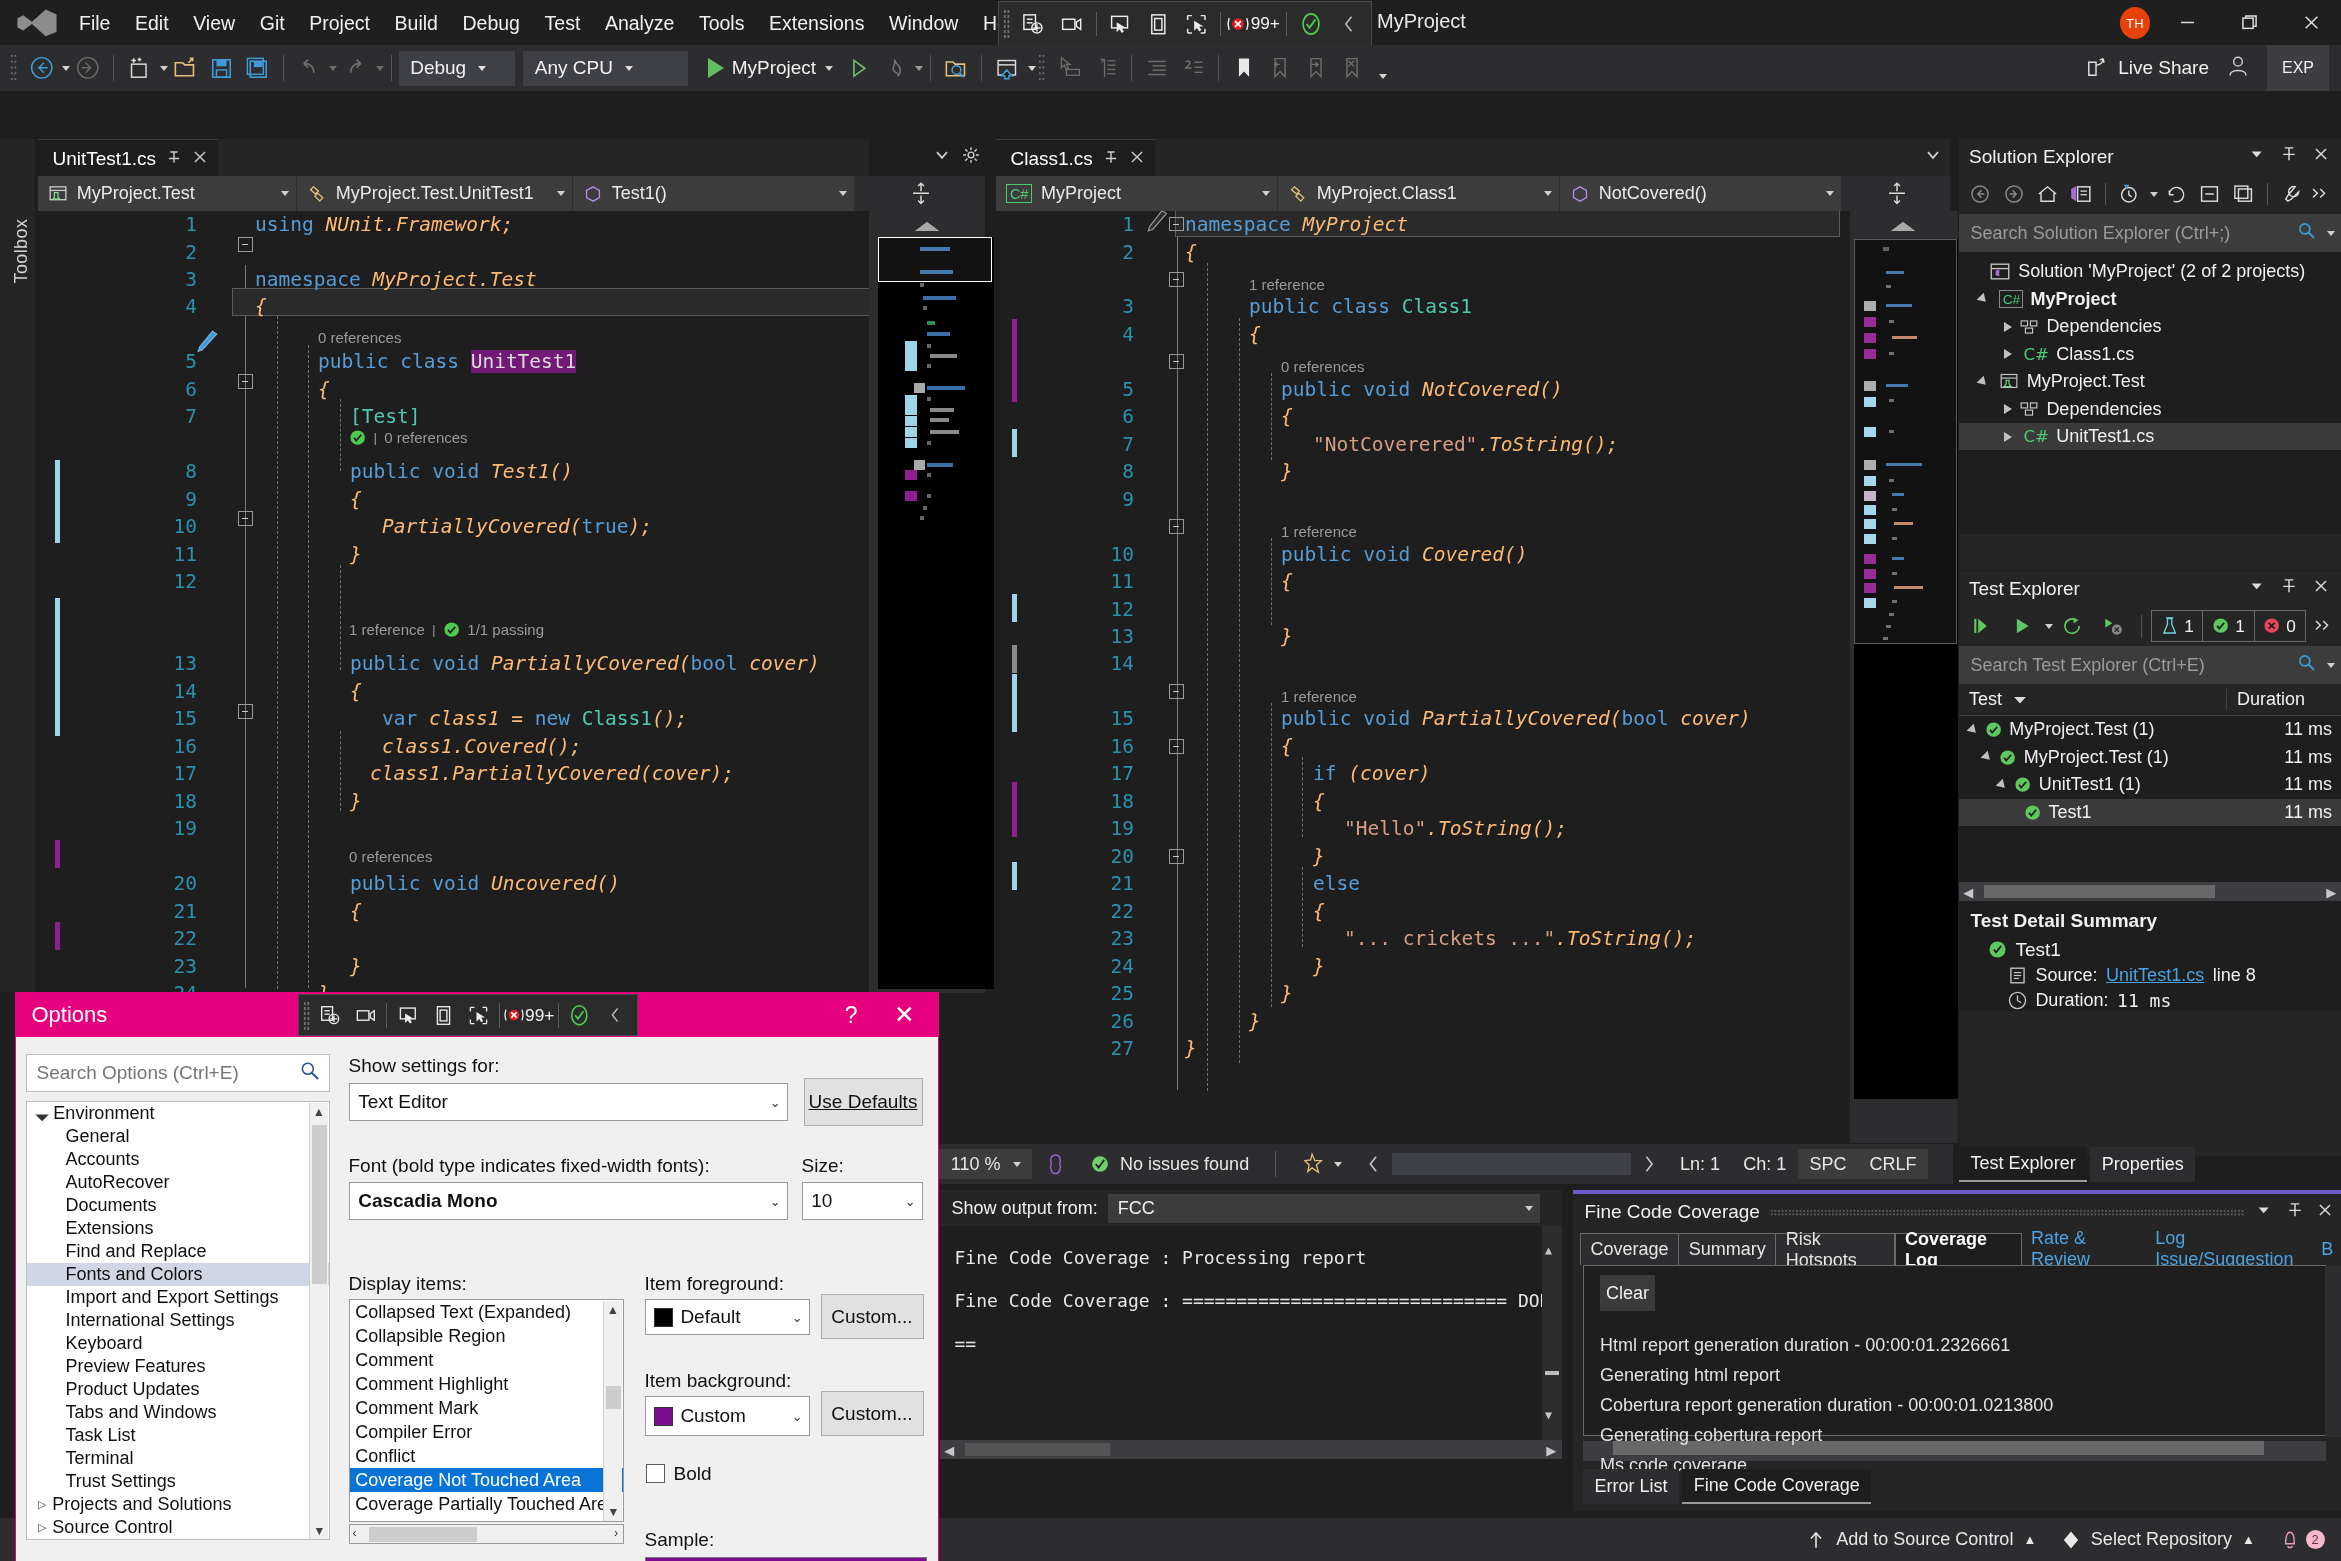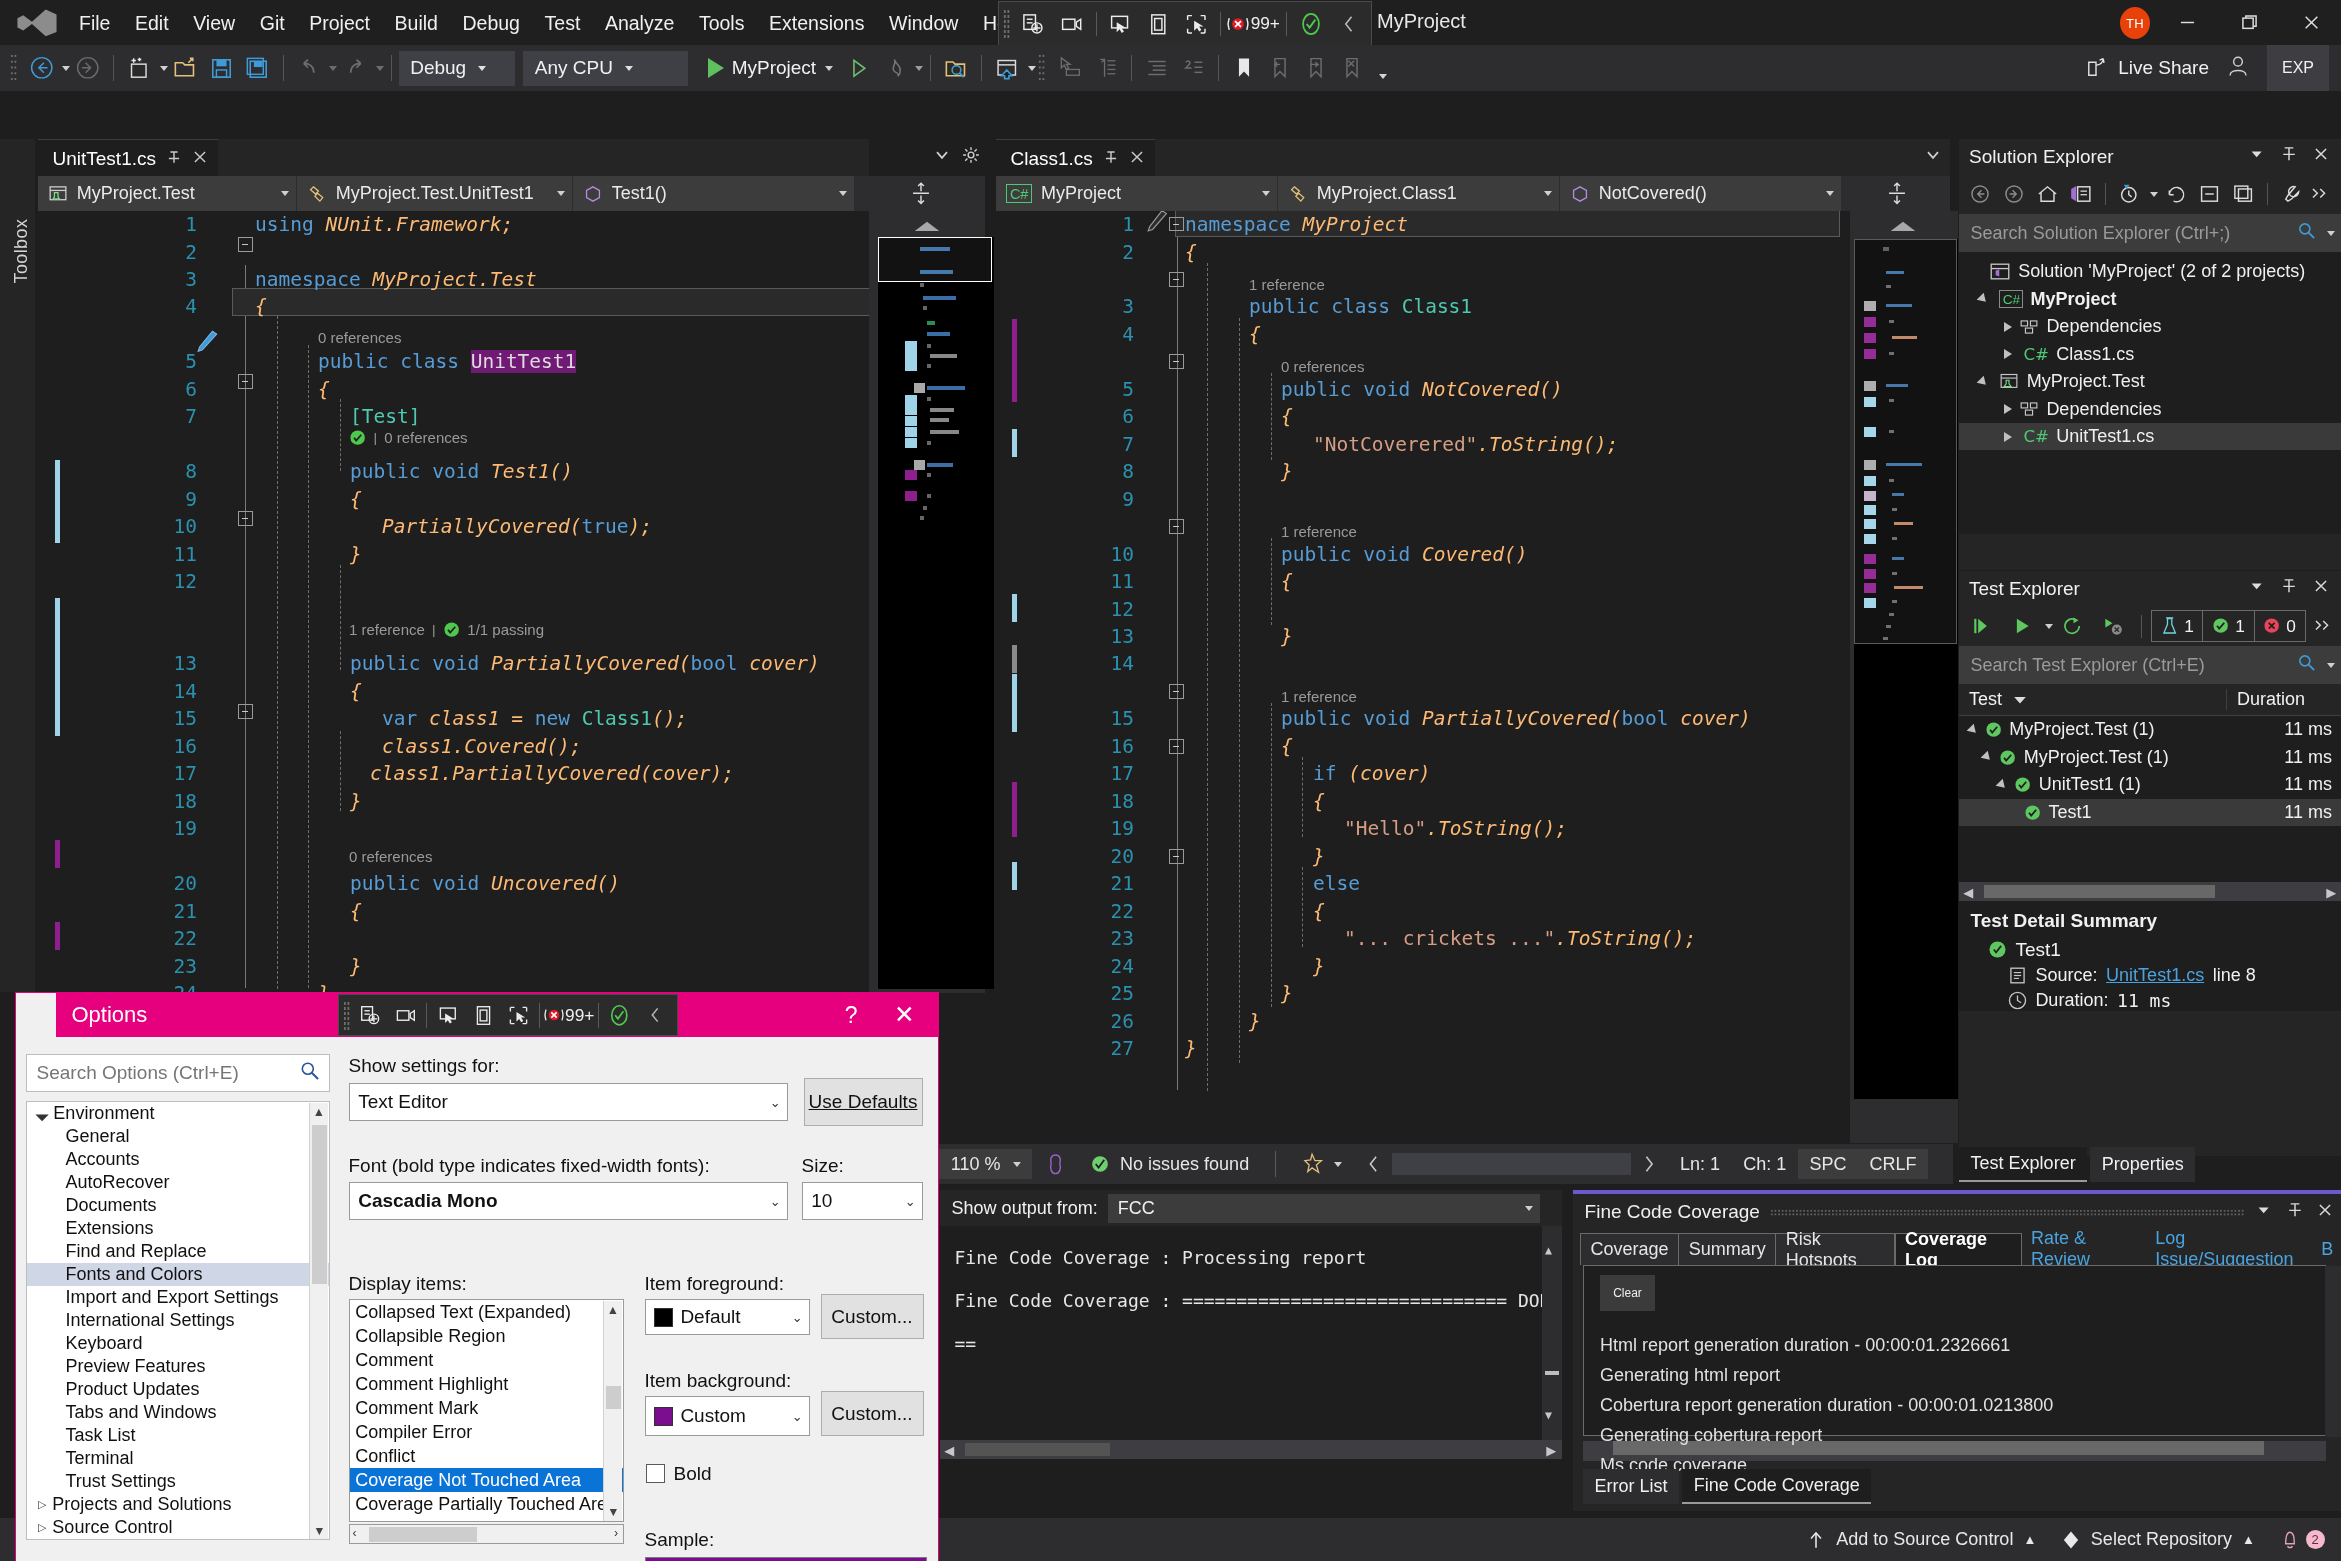--- a/index.html
+++ b/index.html
@@ -149,38 +149,38 @@
   .outBody { background:#1e1e1e; font-family:"DejaVu Sans Mono", monospace; font-size:18px;
      line-height:43px; color:#e6e6e6; padding:10px 0 0 14.5px; overflow:hidden;}
 
   .fccTabs { height:35px; display:flex; align-items:flex-end; padding-left:7.2px; gap:0; }
   .fccTab { height:32px; display:flex; align-items:center; padding:0 9.4px; font-size:18px;
      border:0.7px solid #6a6a6a; border-bottom:none; color:#e6e6e6; background:#2d2d30; margin-right:-0.7px;}
   .fccTab.active { background:#1e1e1e; color:#fff; font-weight:bold; }
   .fccTab.link { border:none; background:transparent; color:#4aa3e0; }
   .fccBody { background:#1e1e1e; border:0.7px solid #6a6a6a; color:#e2e2e2; font-size:18px; line-height:30px;}
   .clearBtn { width:55px; height:36px; background:#3b3b3b; display:flex; align-items:center;
-     justify-content:center; font-size:12px; color:#efefef; border:0.7px solid #3b3b3b;}
+     justify-content:center; font-size:18px; color:#efefef; border:0.7px solid #3b3b3b;}
 
   .dockTabs { position:absolute; height:38px; display:flex; align-items:flex-end; }
   .dockTab { height:35px; display:flex; align-items:center; padding:0 11.6px; font-size:18px;
      background:#2d2d30; color:#f0f0f0; margin-right:2.9px;}
   .dockTab.active { background:#1e1e1e; border-bottom:2.2px solid #9a9a9a; }
 
   
   .statusbar { position:absolute; left:0; bottom:0; width:2342px; height:43px;
      background:#2d2d30; display:flex; align-items:center; }
   .sbRight { margin-left:auto; display:flex; align-items:center; gap:24.6px; padding-right:17.3px;
      font-size:18px; color:#e8e8e8;}
 
   
   .optdlg { position:absolute; left:14.5px; top:992px; width:924px; height:570px;
      background:#f0f0f0; color:#000; border:0.7px solid #e6007e; }
   .optTitle { height:44px; background:#e6007e; display:flex; align-items:center;
-     padding:0 0 0 16px; color:#fff; font-size:22px; position:relative;margin-left:40px;}
+     padding:0 0 0 16px; color:#fff; font-size:22px; position:relative;}
   .optFloatTb { position:absolute; left:282px; top:1.4px; height:42px; background:#2b2b2b;
      border:0.7px solid #4a4a4a; display:flex; align-items:center; padding:0 4.3px; }
   .optTitle .qm { position:absolute; right:80px; top:8.7px; font-size:23px; color:#fff; }
   .optTitle .xx { position:absolute; right:23px; top:7.2px; font-size:24.6px; color:#fff; }
   .optSearch { position:absolute; left:10px; top:61px; width:304px; height:38px;
      background:#fff; border:0.7px solid #bdbdbd; display:flex; align-items:center;
      padding:0 7.2px 0 10px; color:#767676; font-size:19px;}
   .optTree { position:absolute; left:10px; top:108px; width:304px; height:439px;
      background:#fff; border:0.7px solid #bdbdbd; overflow:hidden;}
   .optTree .r { height:23px; display:flex; align-items:center; font-size:18px; color:#111;

